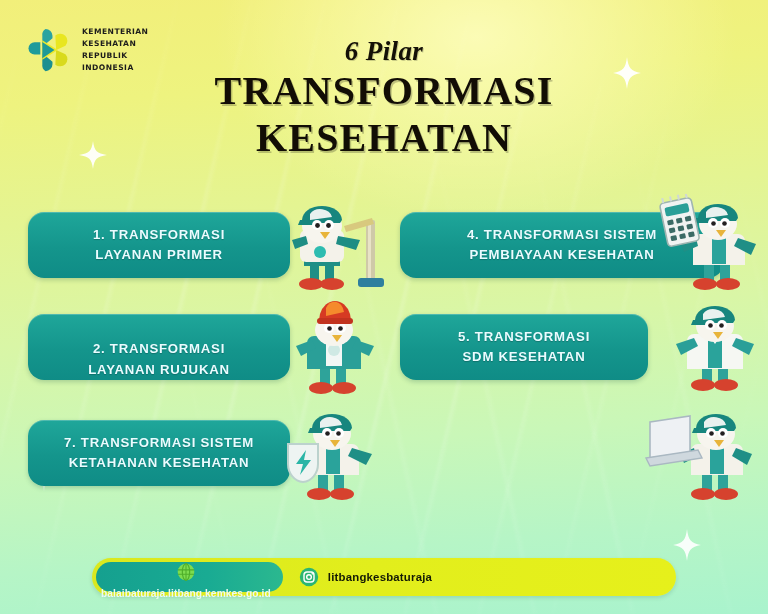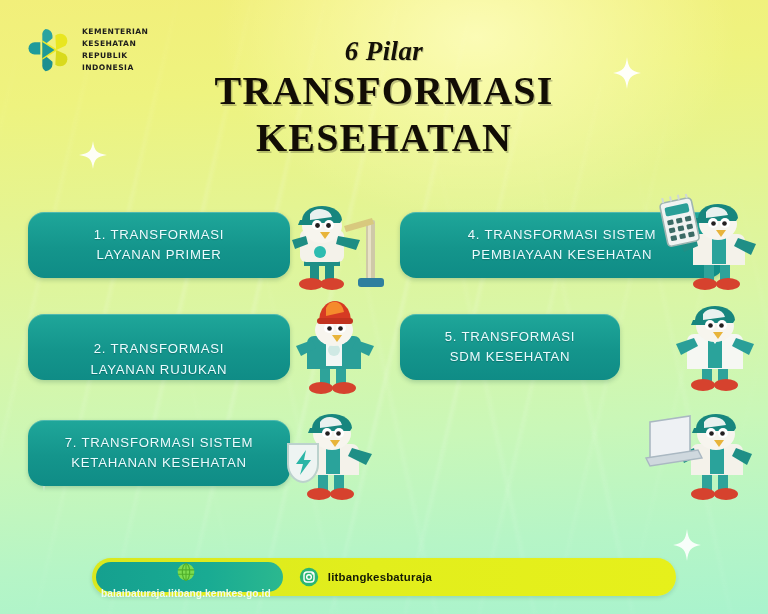--- a/index.html
+++ b/index.html
@@ -74,21 +74,21 @@
     position:absolute;left:0;top:0;
     border-radius:16px;
     background:linear-gradient(180deg,#1fa79a 0%,#14958c 55%,#0f8c86 100%);
     box-shadow:0 2px 5px rgba(0,70,60,.22), inset 0 1px 0 rgba(255,255,255,.22);
     display:flex;align-items:center;justify-content:center;
     text-align:center;padding:0 14px;box-sizing:border-box;
     z-index:2;
   }
   .pill-label{
     font-family:"Liberation Sans",sans-serif;
-    font-weight:normal;color:#eafcff;
+    font-weight:bold;color:#eafcff;
     font-size:13.2px;line-height:1.55;letter-spacing:.75px;
     text-shadow:0 1px 1px rgba(0,0,0,.22);
     white-space:pre-line;
   }
   .mascot{position:absolute;z-index:3;pointer-events:none;}
 
   
   #footer{
     position:absolute;left:92px;top:558px;width:584px;height:38px;
     border-radius:19px;
@@ -297,21 +297,21 @@
             <rect x="16" y="40" width="6" height="5" rx="1"></rect>
               <rect x="25" y="40" width="6" height="5" rx="1"></rect>
               <rect x="34" y="40" width="6" height="5" rx="1"></rect>
           </g>
           <path d="M16 6 v-5 M24 6 v-5 M32 6 v-5 M40 6 v-5" stroke="#cfd8d6" stroke-width="2"></path>
         </g>
       </svg>
     </div>
 
     <div class="pill-row" style="left:400px;top:118px;width:348px;">
-      <div class="pill-card" style="width:220px;height:66px;">
+      <div class="pill-card" style="width:248px;height:66px;">
         <span class="pill-label">5. TRANSFORMASI
 SDM KESEHATAN</span>
       </div>
       <svg class="mascot" style="left:268px;top:-24px;" width="94" height="112" viewBox="0 0 94 112">
         <rect x="34" y="74" width="10" height="18" fill="#2ea39a"></rect>
           <rect x="50" y="74" width="10" height="18" fill="#2ea39a"></rect>
         <ellipse cx="35" cy="95" rx="12" ry="6" fill="#d6422e"></ellipse>
           <ellipse cx="58" cy="95" rx="12" ry="6" fill="#d6422e"></ellipse>
 
         <path d="M26 44 h42 a7 7 0 0 1 7 7 v28 h-56 v-28 a7 7 0 0 1 7 -7 Z" fill="#f6f7f3"></path>

